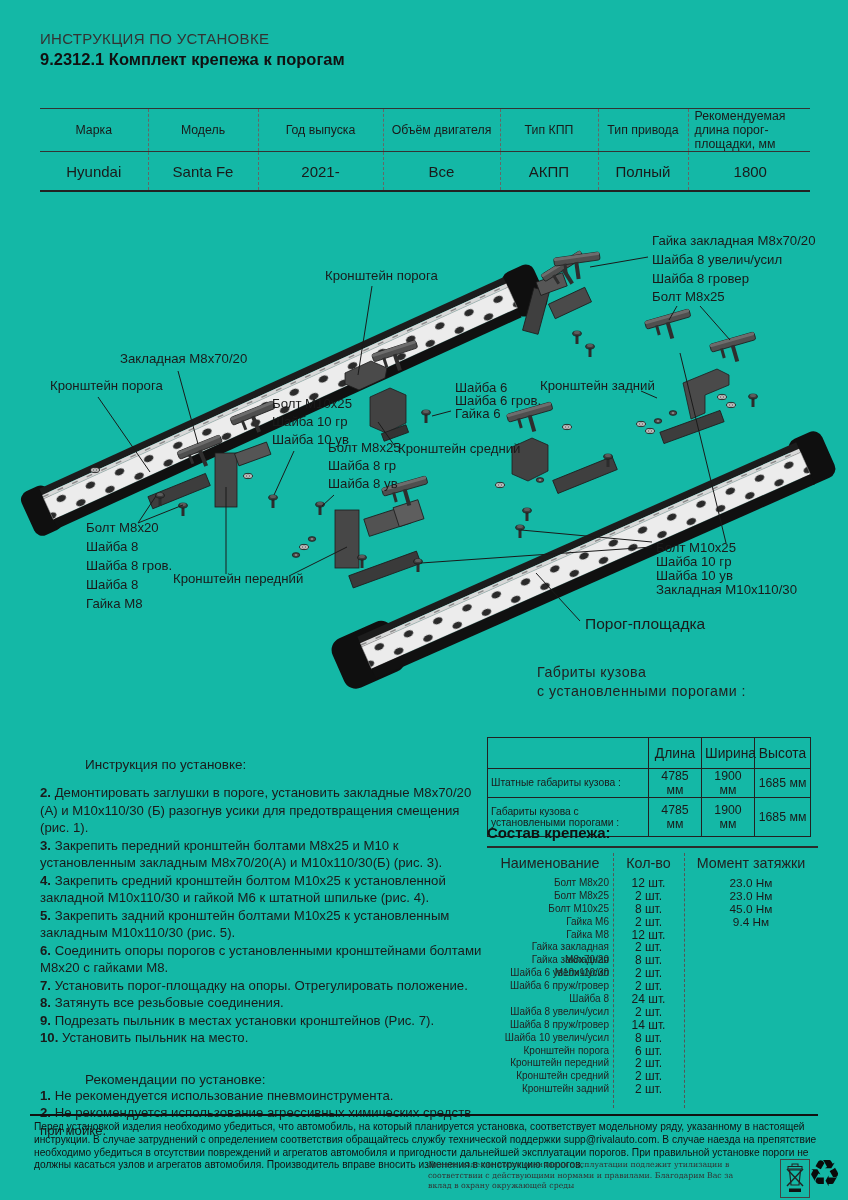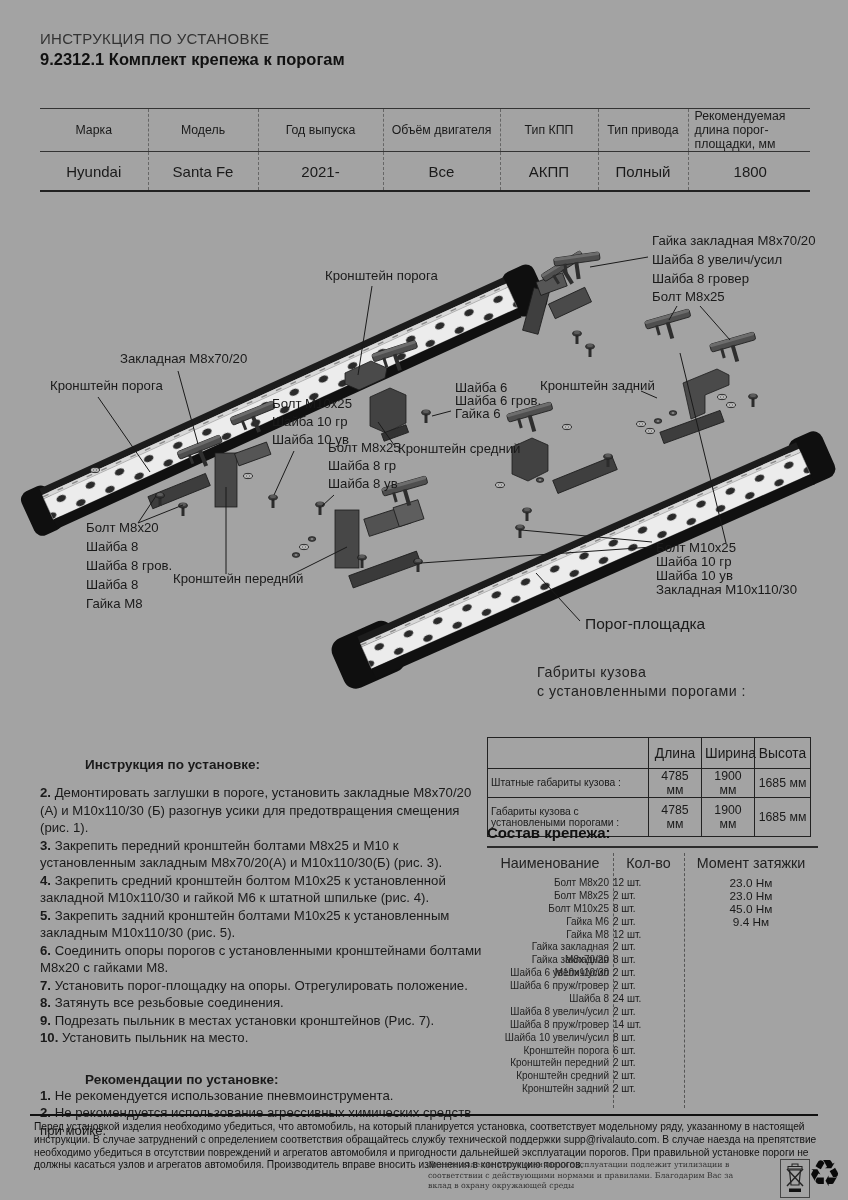--- a/index.html
+++ b/index.html
@@ -1,16 +1,16 @@
 <!DOCTYPE html>
 <html><head>
 <meta charset="utf-8">
 <style>
   html,body{margin:0;padding:0;background:#888;}
-  .page{position:relative;width:848px;height:1200px;background:#a3a3a3;margin:0 auto;
+  .page{position:relative;width:848px;height:1200px;background:#14b8a6;margin:0 auto;
         font-family:"Liberation Sans",sans-serif;color:#1a1a1a;overflow:hidden;}
   .abs{position:absolute;}
   
   .t1{left:40px;top:30px;font-size:15px;color:#333;letter-spacing:.3px;}
   .t2{left:40px;top:50px;font-size:16.5px;font-weight:bold;color:#111;}
   
   .vtable{left:40px;top:108px;width:770px;border-collapse:collapse;table-layout:fixed;}
   .vtable tr.h td{border-bottom:1.5px solid #333;font-size:12.3px;height:42px;}
   .vtable tr.d td{font-size:15px;height:38px;}
   .vtable{border-top:1.2px solid #333;border-bottom:2.5px solid #222;}
@@ -33,28 +33,28 @@
   .dtable tr.r2 td{height:38px;}
   
   .ftitle{left:487px;top:824px;font-size:15px;font-weight:bold;color:#111;}
   .frule{left:487px;top:846px;width:331px;height:2px;background:#2b2b2b;}
   .fhead{left:487px;top:855px;width:331px;display:flex;font-size:14.3px;color:#222;}
   .fhead span{display:block;text-align:center;}
   .fh1{width:126px;}.fh2{width:71px;}.fh3{width:134px;}
   .frows{left:487px;top:877px;width:331px;}
   .frow{display:flex;height:12.9px;line-height:12.9px;}
   .fname{width:122px;padding-right:4px;text-align:right;font-size:10px;color:#222;}
-  .fqty{width:71px;font-size:10px;}
+  .fqty{width:71px;text-align:center;font-size:12px;}
   .ftq{width:134px;text-align:center;font-size:11.8px;}
   .vdash{border-left:1px dashed #555;width:0;}
   .vd1{left:613px;top:853px;height:255px;}
   .vd2{left:684px;top:853px;height:255px;}
   
   .ins{left:40px;top:757px;width:452px;}
-  .ins-h{font-size:13.5px;font-weight:bold;margin-bottom:12px;padding-left:45px;}
+  .ins-h{font-size:13.5px;font-weight:normal;margin-bottom:12px;padding-left:45px;}
   .ins-item{font-size:13.2px;line-height:17.5px;}
   .recs{margin-top:25px;}
   
   .frule2{left:30px;top:1114px;width:788px;height:2px;background:#111;}
   .warn{left:34px;top:1121px;width:786px;font-size:10.2px;font-weight:normal;line-height:12.8px;color:#111;}
   .recnote{left:428px;top:1160px;width:318px;font-size:7.8px;line-height:10.5px;color:#333;
            font-family:"DejaVu Serif",serif;}
   .binbox{left:780px;top:1159px;width:28px;height:37px;border:1px solid #444;display:flex;align-items:center;justify-content:center;}
   .recycle{left:808px;top:1150px;font-size:37px;color:#0a0a0a;line-height:48px;}
 </style>

